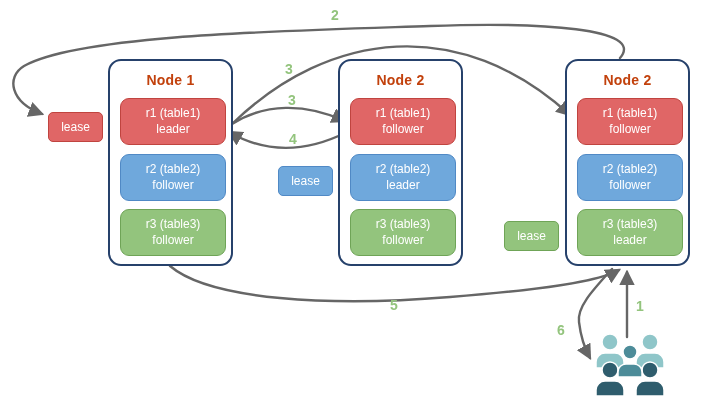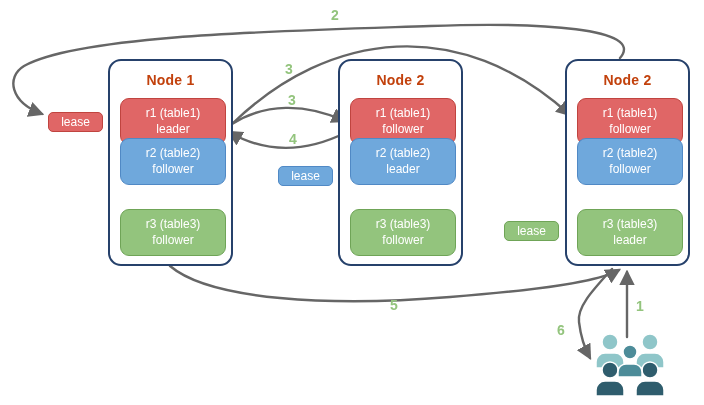--- a/index.html
+++ b/index.html
@@ -19,25 +19,25 @@
   }
   .replica {
     position:absolute; left:10px; width:106px; height:47px; box-sizing:border-box;
     border-radius:9px; color:#ffffff; font-size:12px; line-height:1.3;
     display:flex; flex-direction:column; align-items:center; justify-content:center;
   }
   .replica.red   { background:#e06666; border:1.5px solid #c0443f; }
   .replica.blue  { background:#6fa8dc; border:1.5px solid #5089c5; }
   .replica.green { background:#93c47d; border:1.5px solid #6fa457; }
   .r-pos-0 { top:37px; }
-  .r-pos-1 { top:77px; }
+  .r-pos-1 { top:93px; }
   .r-pos-2 { top:148px; }
 
   .lease {
-    position:absolute; width:55px; height:20px; box-sizing:border-box;
+    position:absolute; width:55px; height:30px; box-sizing:border-box;
     border-radius:5px; color:#ffffff; font-size:12px;
     display:flex; align-items:center; justify-content:center;
   }
   .lease.red   { background:#e06666; border:1.5px solid #c0443f; }
   .lease.blue  { background:#6fa8dc; border:1.5px solid #5089c5; }
   .lease.green { background:#93c47d; border:1.5px solid #6fa457; }
 
   .step {
     position:absolute; font-weight:bold; font-size:14px; color:#93c47d;
   }

